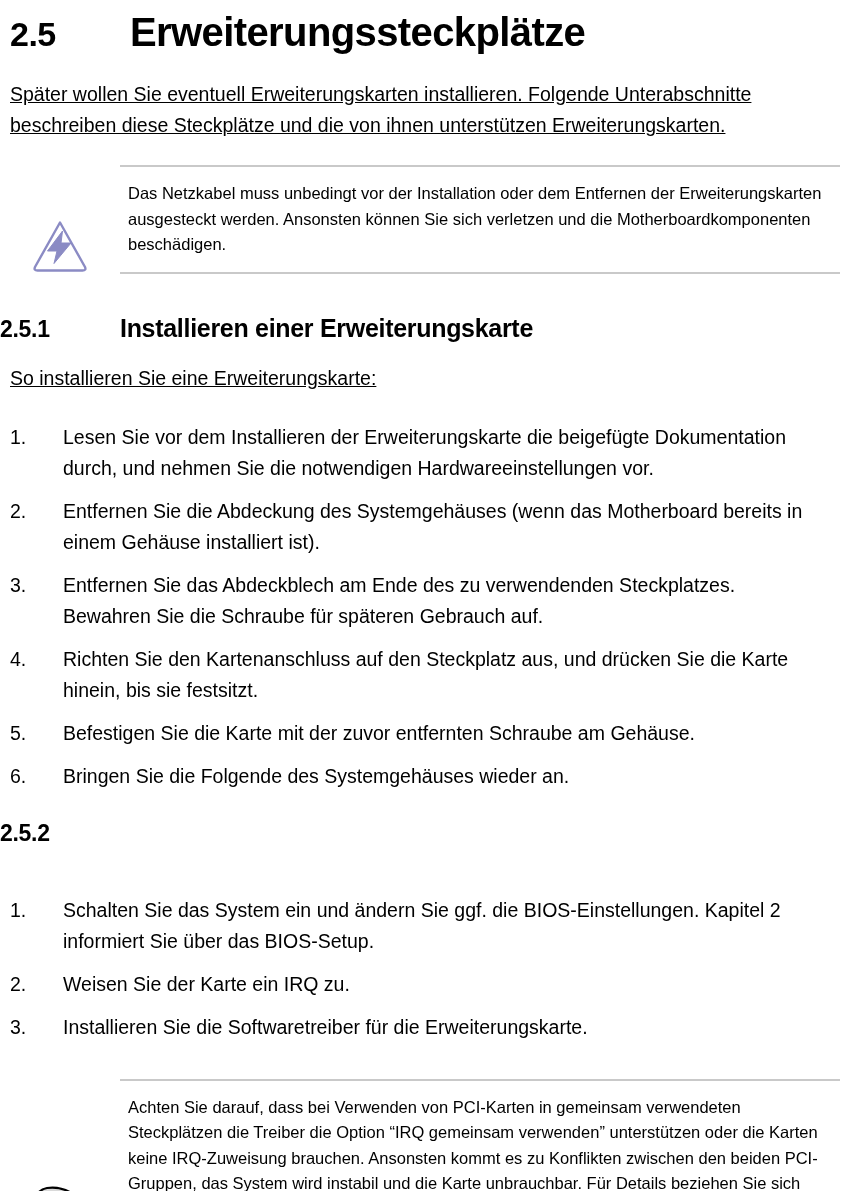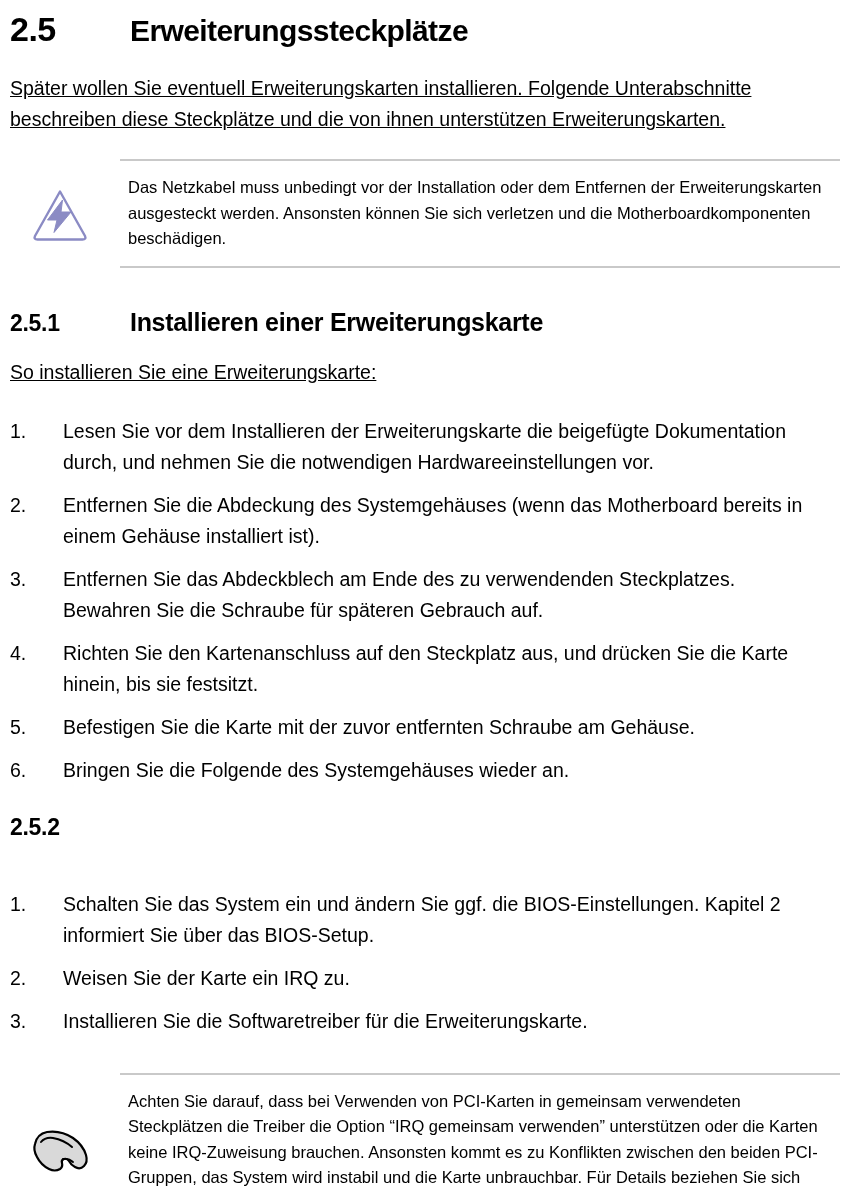--- a/index.html
+++ b/index.html
@@ -33,30 +33,29 @@
     padding-left: 10px;
   }
   .h1-num {
     font-size: 34px;
     font-weight: bold;
     letter-spacing: -0.5px;
     width: 120px;
     flex: 0 0 120px;
   }
   .h1-title {
-    font-size: 30px;
+    font-size: 40px;
     font-weight: bold;
     letter-spacing: -0.6px;
   }
 
   .h2-row {
     display: flex;
     align-items: baseline;
     margin: 0;
-    padding-left: 10px;
   }
   .h2-num {
     font-size: 23px;
     font-weight: bold;
     letter-spacing: -0.3px;
     width: 120px;
     flex: 0 0 120px;
   }
   .h2-title {
     font-size: 25px;
@@ -93,21 +92,21 @@
   }
   .olist-text {
     flex: 1 1 auto;
     padding-right: 32px;
   }
 
   
   .notebox {
     position: relative;
     display: flex;
-    align-items: center;
+    align-items: flex-end;
   }
   .note-icon {
     flex: 0 0 120px;
     width: 120px;
     display: flex;
     align-items: flex-start;
     justify-content: center;
     padding-top: 4px;
   }
   .note-body {

